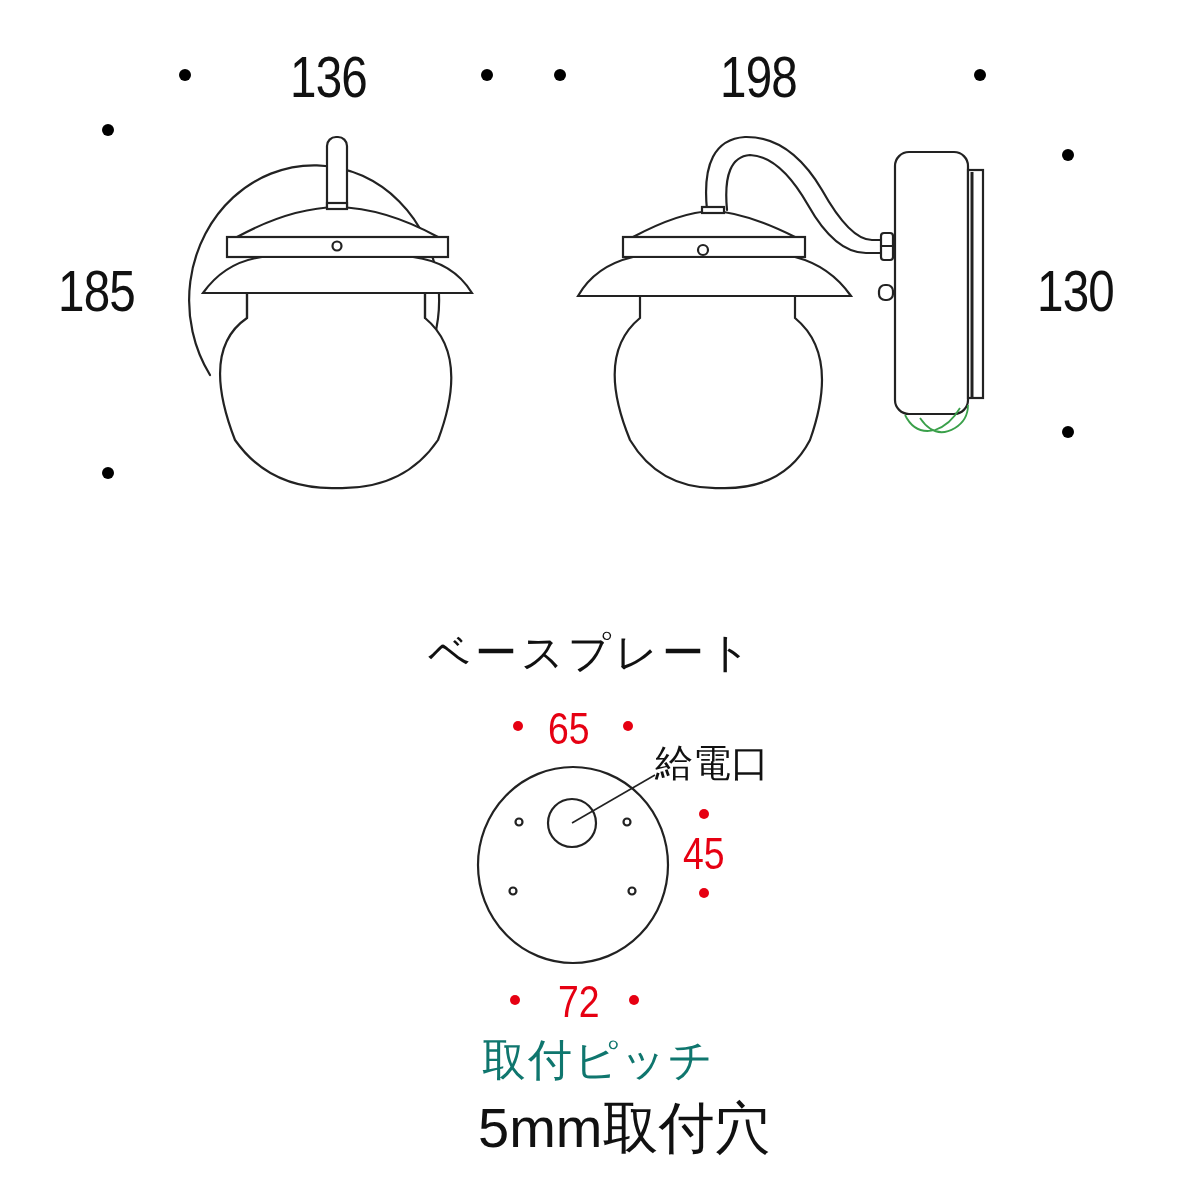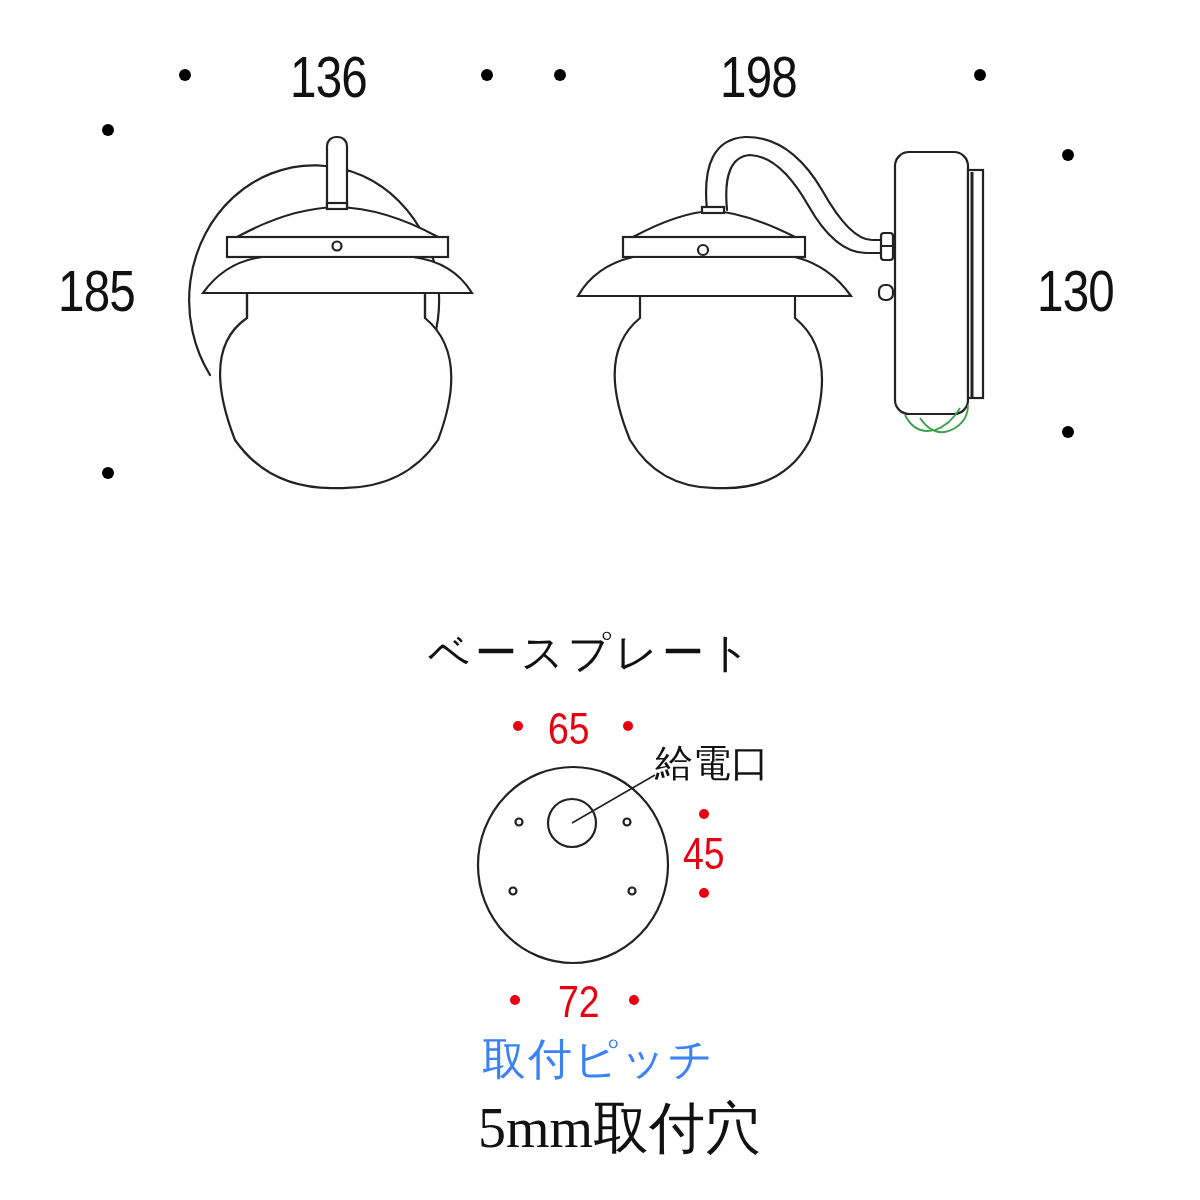--- a/index.html
+++ b/index.html
@@ -5,21 +5,21 @@
   html, body { margin: 0; padding: 0; background: #ffffff; }
   body { width: 1200px; height: 1200px; position: relative; overflow: hidden; font-family: "DejaVu Sans", sans-serif; }
   svg { position: absolute; left: 0; top: 0; }
   .ln { fill: none; stroke: #222; stroke-width: 2.2; stroke-linejoin: round; stroke-linecap: round; }
   .fillw { fill: #fff; stroke: #222; stroke-width: 2.2; }
   .dot { fill: #000; }
   .rdot { fill: #e60012; }
   .lbl { position: absolute; white-space: nowrap; line-height: 1; }
   .dim { font-family: "Liberation Sans Narrow", "Liberation Sans", sans-serif; font-size: 58px; color: #111; transform: scaleX(0.82); transform-origin: left top; letter-spacing: -1px; }
   .rdim { font-size: 44px; color: #e60012; transform: scaleX(0.85); transform-origin: left top; font-family: "Liberation Sans", sans-serif; }
-  .jp { font-size: 40px; color: #111; font-family: Liberation Serif, serif; }
+  .jp { font-size: 40px; color: #111; font-family: Liberation Sans, sans-serif; }
 </style>
 </head>
 <body>
 
 <svg width="1200" height="1200" viewBox="0 0 1200 1200">
 
   <g>
     <circle class="dot" cx="185" cy="75" r="6"></circle>
     <circle class="dot" cx="487" cy="75" r="6"></circle>
     <circle class="dot" cx="108" cy="130" r="6"></circle>
@@ -101,14 +101,14 @@
 <div class="lbl dim" style="left:290px; top:48px;">136</div>
 <div class="lbl dim" style="left:58px; top:262px;">185</div>
 <div class="lbl dim" style="left:720px; top:48px;">198</div>
 <div class="lbl dim" style="left:1037px; top:262px;">130</div>
 
 <div class="lbl jp" style="left:428px; top:632px; font-size:42px; letter-spacing:4px;">ベースプレート</div>
 <div class="lbl rdim" style="left:548px; top:707px;">65</div>
 <div class="lbl jp" style="left:655px; top:744px; font-size:38px;">給電口</div>
 <div class="lbl rdim" style="left:683px; top:832px;">45</div>
 <div class="lbl rdim" style="left:558px; top:980px;">72</div>
-<div class="lbl jp" style="left:482px; top:1038px; color:#3b82f6; font-size:44px; letter-spacing:2px;">取付ピッチ</div>
+<div class="lbl jp" style="left:482px; top:1038px; color:#0f766e; font-size:44px; letter-spacing:2px;">取付ピッチ</div>
 <div class="lbl jp" style="left:478px; top:1100px; font-size:56px;">5mm取付穴</div>
 
 </body></html>

